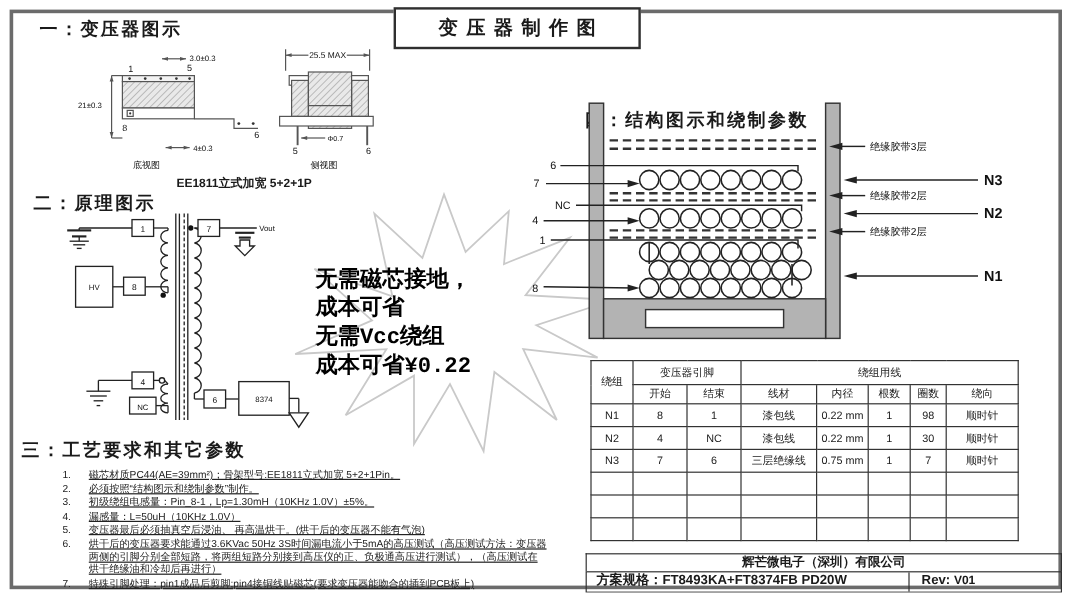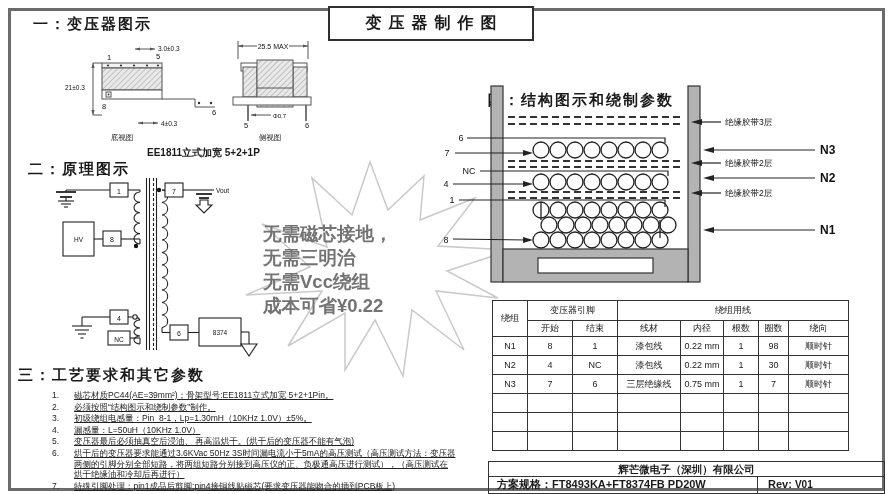--- a/index.html
+++ b/index.html
@@ -186,23 +186,23 @@
     <text x="91" y="173.5" font-size="6.5" text-anchor="middle">NC</text>
     <text x="146" y="25.5" font-size="7" text-anchor="middle">7</text>
     <text x="188" y="24.5" font-size="6.5">Vout</text>
     <text x="151" y="168" font-size="7" text-anchor="middle">6</text>
     <text x="192" y="167" font-size="6.5" text-anchor="middle">8374</text>
   </svg>
 
   <svg class="abs" style="left:228px;top:158px;z-index:5;" width="285" height="225" viewBox="0 0 285 225">
     <polygon points="142,4 160,52 196,18 192,62 247,40 210,88 283,92 219,113 270,140 208,133 236,192 184,152 175,218 147,162 117,212 117,155 60,188 94,133 18,137 82,109 34,66 99,89 84,20 124,57" fill="#ffffff" stroke="#c9c9c9" stroke-width="1.5"></polygon>
   </svg>
-  <div class="abs callout-text" style="left:263px;top:222px;color:#737373;">
+  <div class="abs callout-text" style="left:263px;top:222px;color:#000000;font-family:Liberation Mono, monospace;">
     <div>无需磁芯接地，</div>
-    <div>无需三明治</div>
+    <div>成本可省</div>
     <div>无需Vcc绕组</div>
     <div>成本可省¥0.22</div>
   </div>
 
   <div class="abs h1" style="left:18px;top:366px;">三：工艺要求和其它参数</div>
 
   <div class="abs notes" style="left:52px;top:390px;">
     <div class="note-item">
         <span class="note-num">1.</span>
         <span class="note-text">磁芯材质PC44(AE=39mm²)；骨架型号:EE1811立式加宽 5+2+1Pin。</span>

